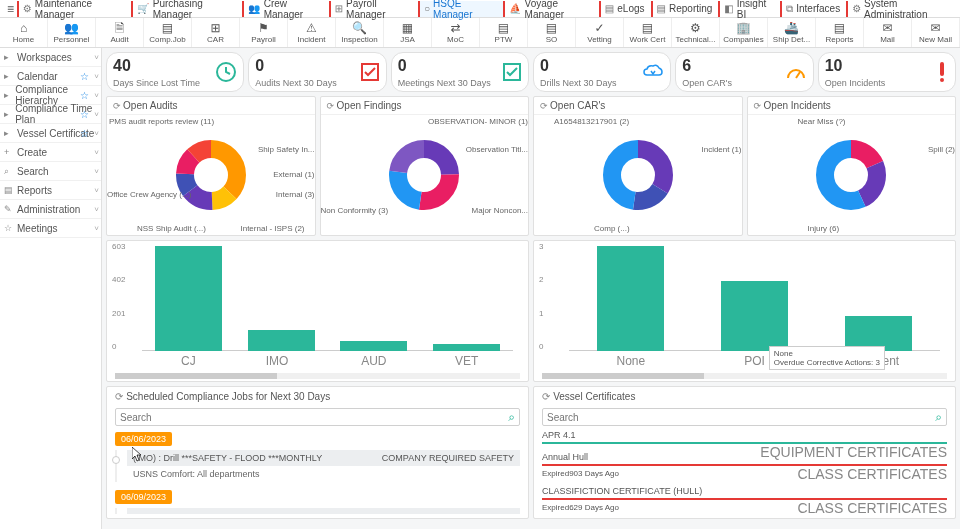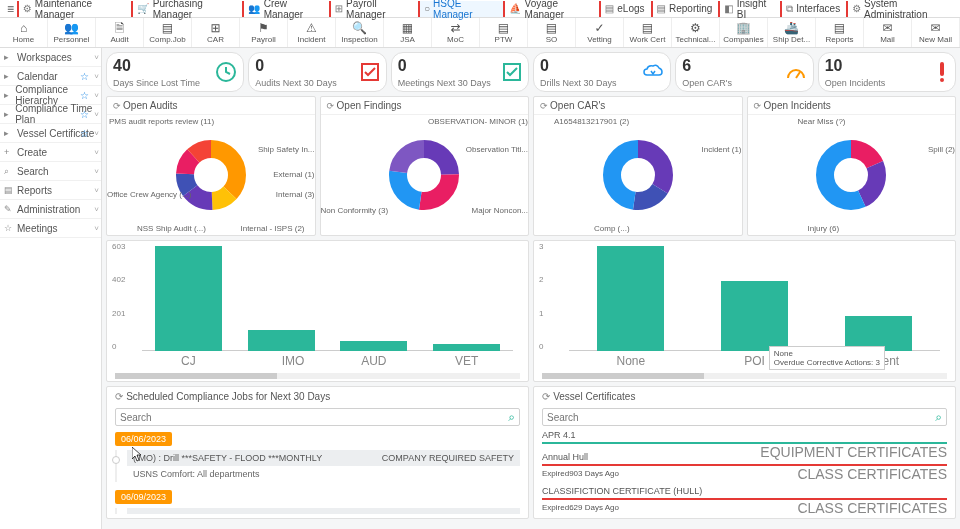--- a/index.html
+++ b/index.html
@@ -384,21 +384,21 @@
             <div class="ytick" style="bottom: 86.6667px;">402</div>
             <div class="ytick" style="bottom: 120px;">603</div>
             <div class="baxis"></div>
             <div class="bars">
               <div class="bar" style="height: 100%;"></div>
               <div class="bar" style="height: 19.9005%;"></div>
               <div class="bar" style="height: 9.95025%;"></div>
               <div class="bar" style="height: 6.6335%;"></div>
             </div>
             <div class="xlbl" style="left: 81.375px;">CJ</div>
-            <div class="xlbl" style="left: 186px; margin-top: 24px;">IMO</div>
+            <div class="xlbl" style="left: 170px; margin-top: 24px;">IMO</div>
             <div class="xlbl" style="left: 266.875px;">AUD</div>
             <div class="xlbl" style="left: 359.625px;">VET</div>
           </div>
     <div class="scroll"></div>
    </div>
    <div class="barcard" style="position:relative">
     <div class="barplot" id="bp2">
             <div class="ytick" style="bottom: 20px;">0</div>
             <div class="ytick" style="bottom: 53.3333px;">1</div>
             <div class="ytick" style="bottom: 86.6667px;">2</div>

